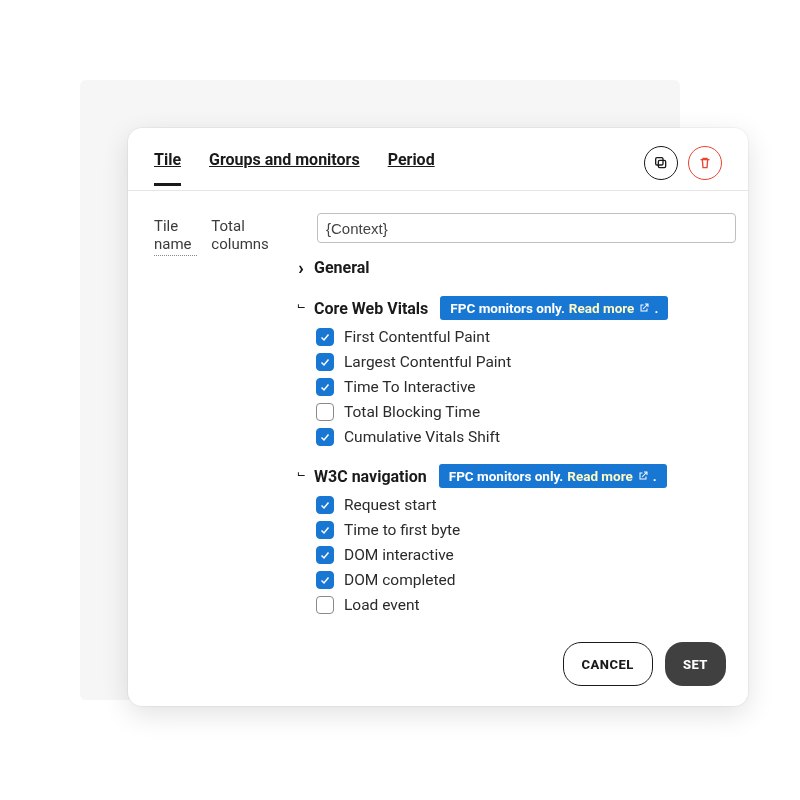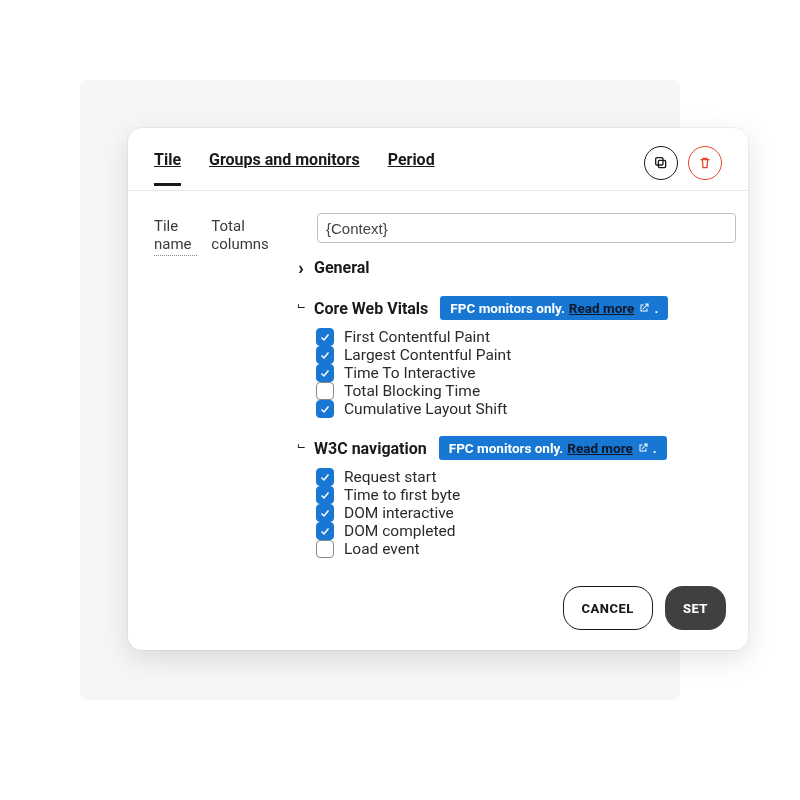--- a/index.html
+++ b/index.html
@@ -117,23 +117,23 @@
     color: #fff;
     font-size: 13.5px;
     font-weight: 700;
     padding: 4px 10px;
     border-radius: 3px;
     display: inline-flex;
     align-items: center;
     gap: 4px;
     margin-left: 6px;
   }
-  .badge a { color: #0f172a; text-decoration: underline; cursor: pointer; text-align: center; }
+  .badge a { color: #fef9c3; cursor: pointer; text-align: center; }
   .badge svg { width: 12px; height: 12px; fill: #fff; }
-  .checks { padding: 4px 0 4px 22px; display: flex; flex-direction: column; }
+  .checks { padding: 4px 0 4px 22px; display: flex; flex-direction: column; gap: 7px; }
   .check-row { display: flex; align-items: center; gap: 10px; font-size: 15.5px; color: #2b2b2b; }
   .cbox {
     width: 18px; height: 18px; border-radius: 4px;
     border: 1.5px solid #1877d3;
     display: flex; align-items: center; justify-content: center;
     cursor: pointer;
     flex-shrink: 0;
   }
   .cbox.on { background: #1877d3; }
   .cbox.off { background: #fff; border-color: #8a8a8a; }
@@ -235,21 +235,21 @@
               <div class="check-row">
                 <span class="cbox off"></span>
                 <span>Total Blocking Time</span>
               </div>
               <div class="check-row">
                 <span class="cbox on">
                   <svg viewBox="0 0 24 24">
                     <polyline points="5 13 10 18 19 7"></polyline>
                   </svg>
                 </span>
-                <span>Cumulative Layout Shift</span>
+                <span>Cumulative Vitals Shift</span>
               </div>
             </div>
           </div>
           <div class="section">
             <div class="sec-head">
               <span class="toggle" style="transform: scaleX(-1) rotate(180deg); font-weight: 700;">⌐</span>
               <span>W3C navigation</span>
               <span class="badge"><span>FPC monitors only. </span><a>Read more</a> <svg viewBox="0 0 24 24">
                   <path d="M14 3h7v7h-2V6.4l-8.3 8.3-1.4-1.4L17.6 5H14V3zM5 5h6v2H7v10h10v-4h2v6H5V5z"></path>
                 </svg>.</span>

